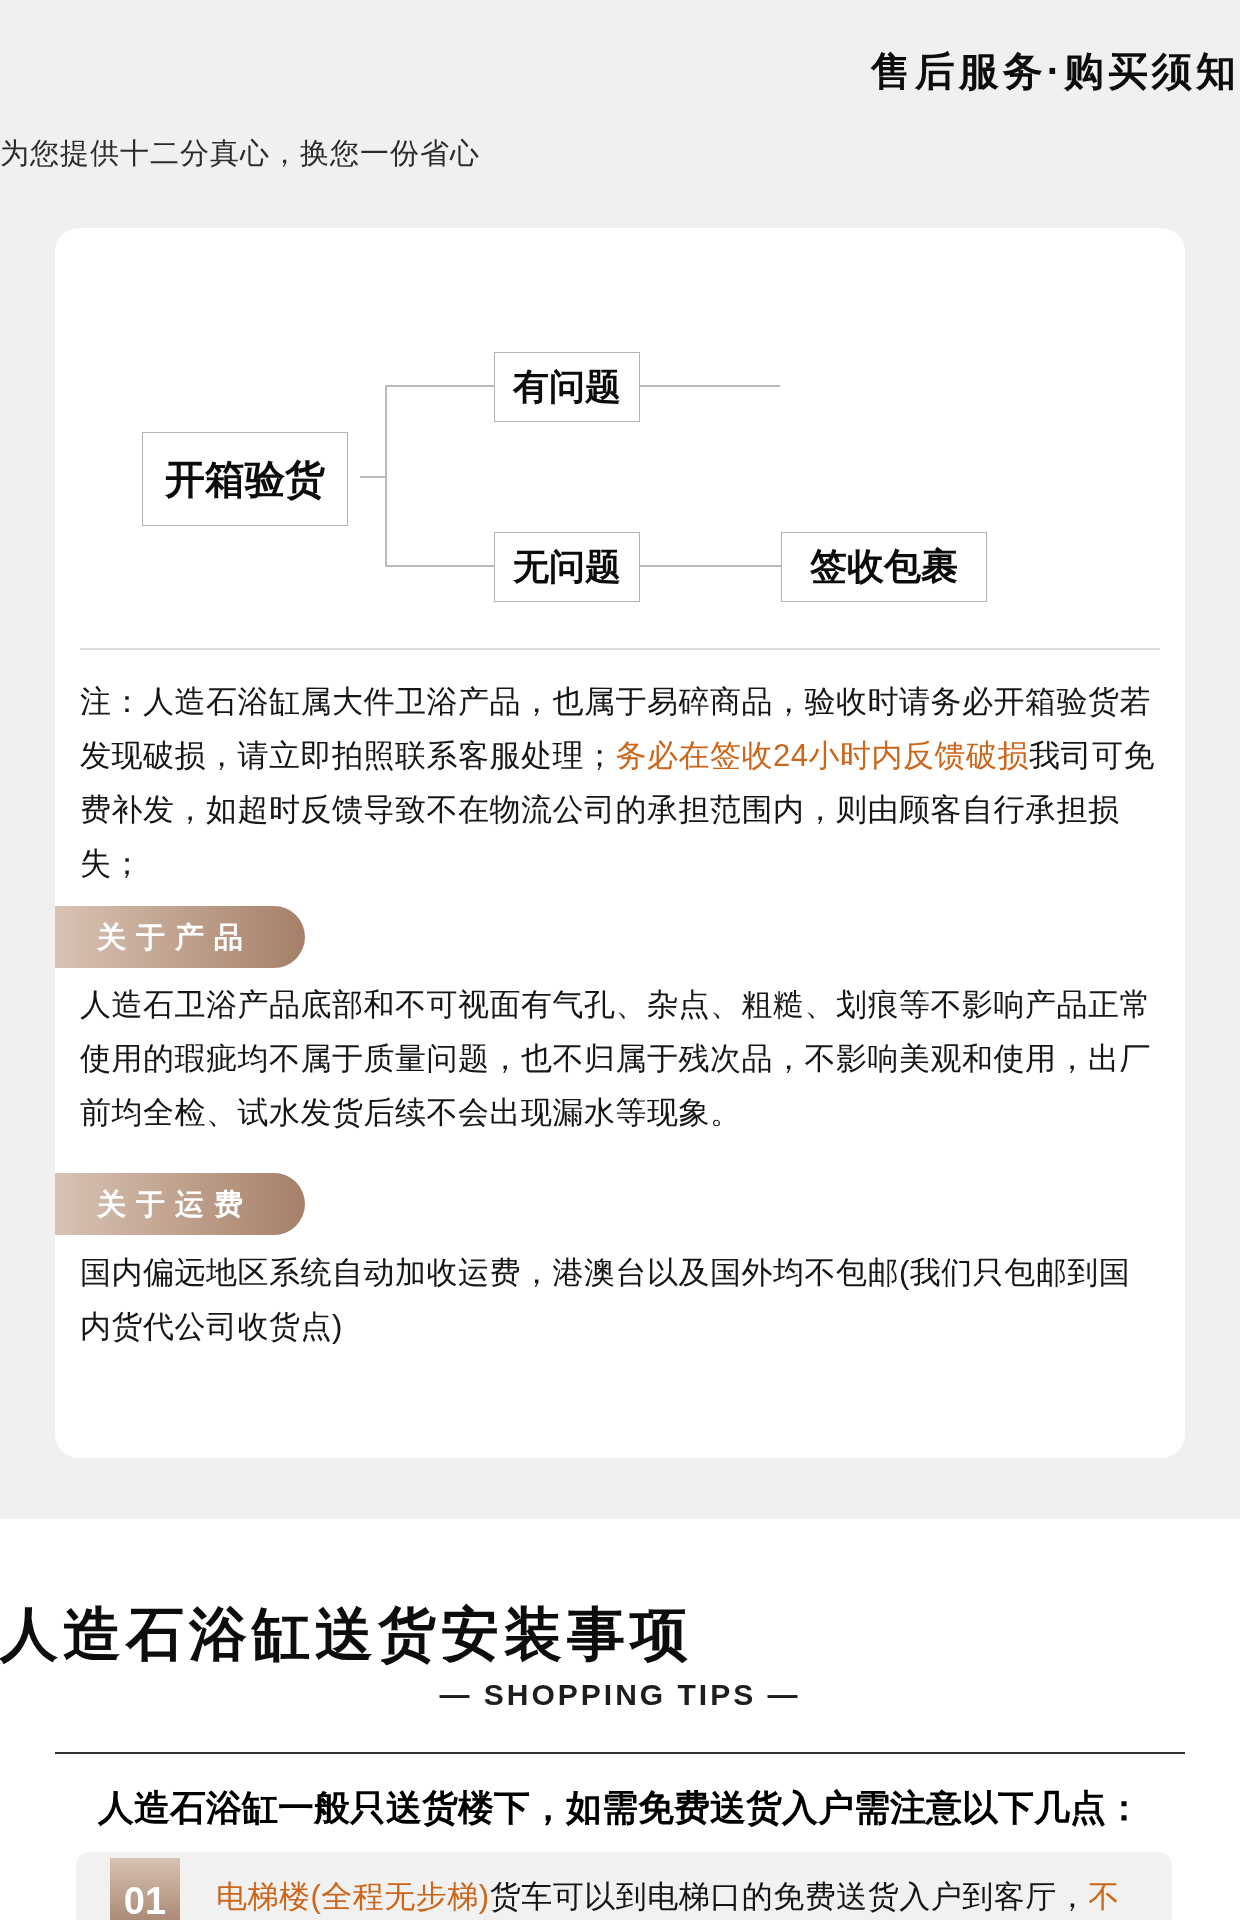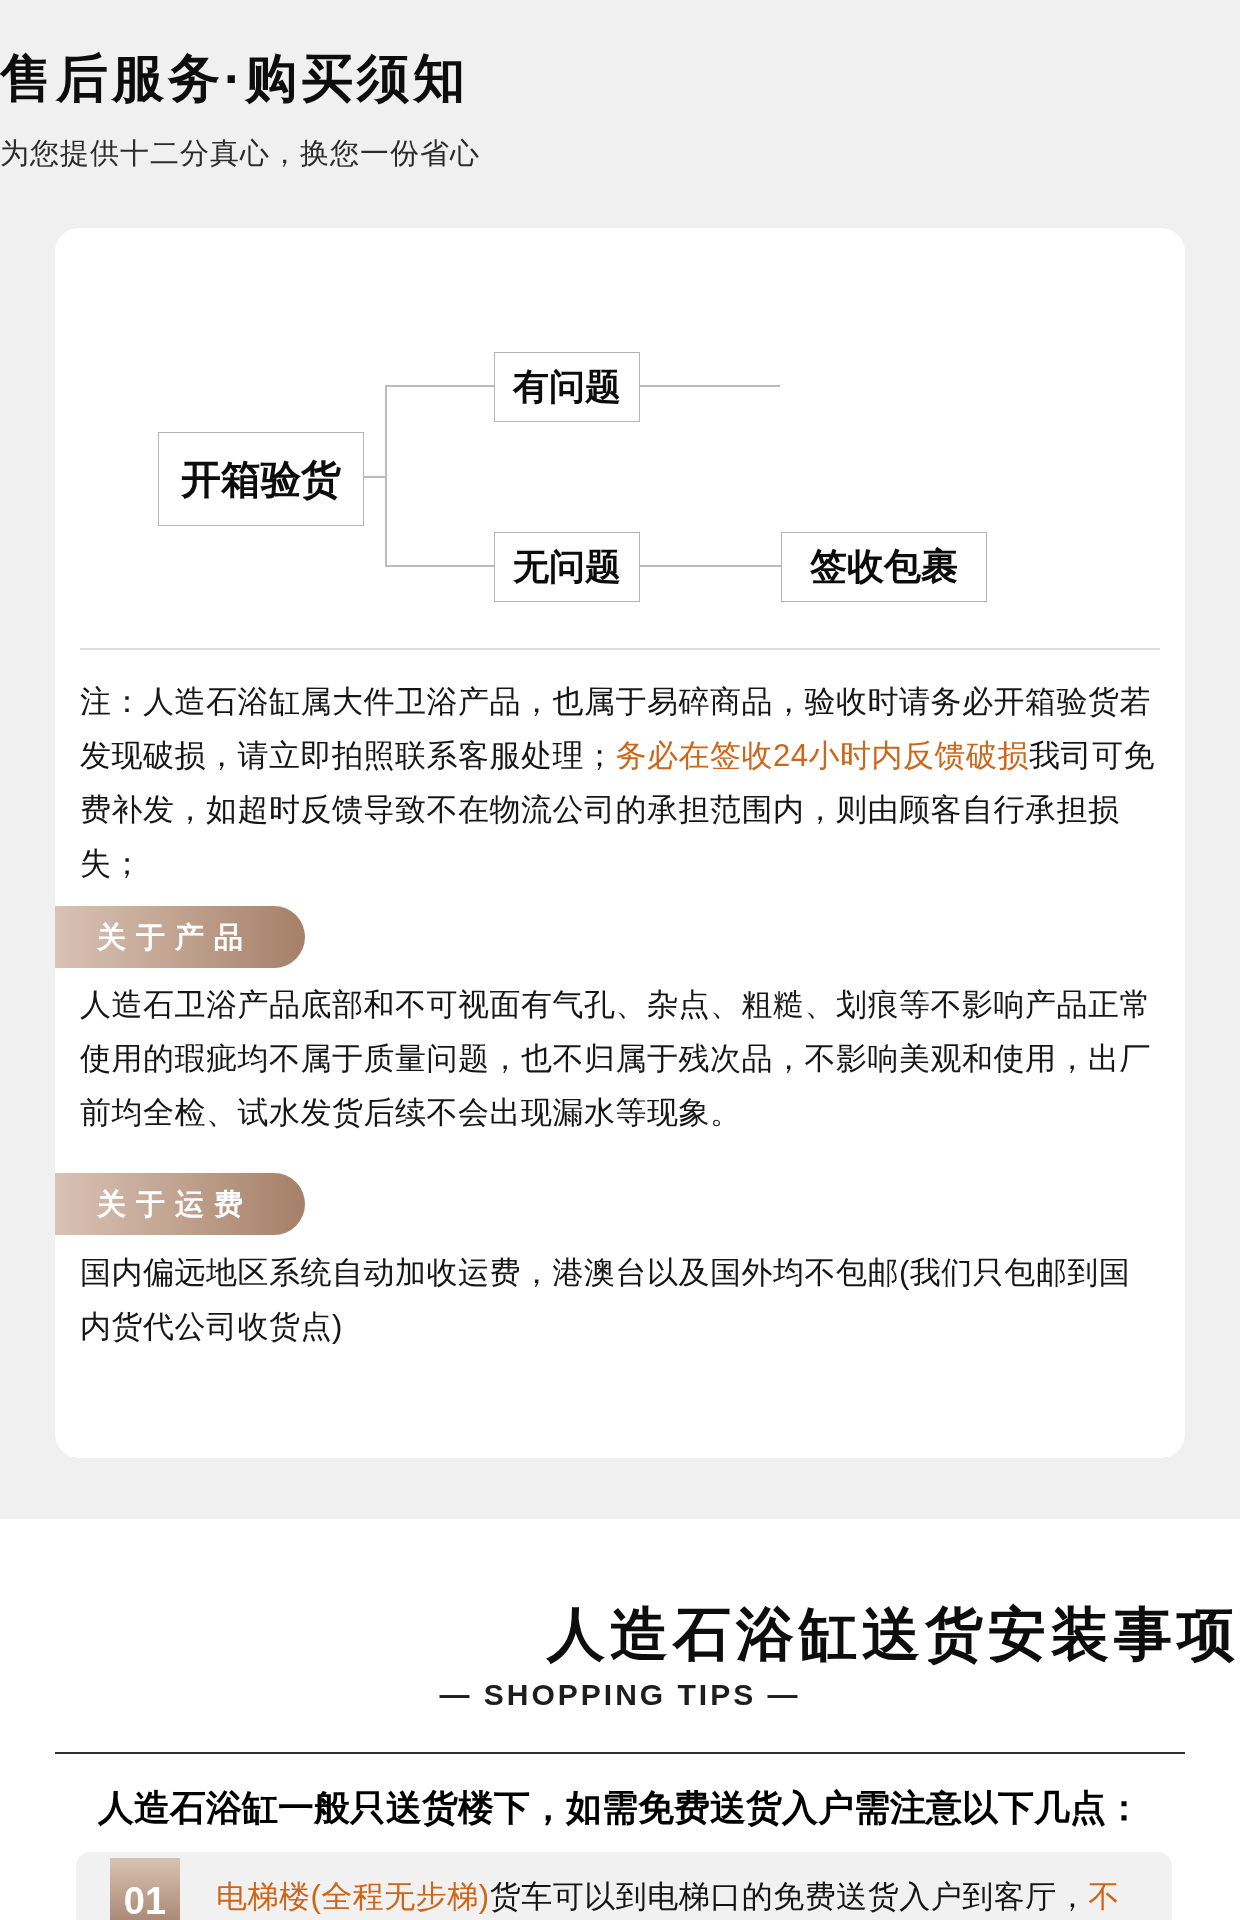--- a/index.html
+++ b/index.html
@@ -6,22 +6,22 @@
   body{
     width:1240px;height:1920px;position:relative;overflow:hidden;
     background:#ffffff;
     font-family:"Liberation Sans","DejaVu Sans",sans-serif;
     color:#111;
   }
   .abs{position:absolute;}
   
   .top-zone{left:0;top:0;width:1240px;height:1519px;background:#f0f0f0;}
   .page-title{
-    left:0;top:44px;width:1240px;text-align:left;
-    font-size:52px;font-weight:900;letter-spacing:4px;color:#0d0d0d;
+    left:0;top:44px;width:1240px;text-align:right;
+    font-size:40px;font-weight:900;letter-spacing:4px;color:#0d0d0d;
   }
   .page-subtitle{
     left:0;top:134px;width:1240px;text-align:left;
     font-size:29px;font-weight:500;letter-spacing:1px;color:#2b2b2b;
   }
   
   .card{
     left:55px;top:228px;width:1130px;height:1230px;
     background:#ffffff;border-radius:24px;
   }
@@ -45,21 +45,21 @@
   
   .para{
     left:25px;width:1080px;
     font-size:31px;line-height:54px;color:#161616;
     letter-spacing:0.5px;text-align:left;
   }
   .para .hl{color:var(--accent,#cc661a);}
   .divider{left:25px;width:1080px;height:2px;background:#dcdcdc;}
   
   .s2-title{
-    left:0;top:1596px;width:1240px;text-align:right;
+    left:0;top:1596px;width:1240px;text-align:left;
     font-size:58px;letter-spacing:5px;color:#0d0d0d;
   }
   .s2-title .heavy{font-weight:900;}
   .s2-title .norm{font-weight:700;}
   .s2-subtitle{
     left:0;top:1678px;width:1240px;text-align:center;
     font-size:30px;font-weight:700;letter-spacing:3px;color:#1e1e1e;
   }
   .s2-hr{left:55px;top:1752px;width:1130px;height:2px;background:#2f2f2f;}
   .s2-heading{
@@ -93,21 +93,21 @@
 <div class="abs card">
 
 
   <div class="abs line" style="left:305px;top:248px;width:26px;height:2px;"></div>
   <div class="abs line" style="left:330px;top:157px;width:2px;height:182px;"></div>
   <div class="abs line" style="left:330px;top:157px;width:109px;height:2px;"></div>
   <div class="abs line" style="left:330px;top:337px;width:109px;height:2px;"></div>
   <div class="abs line" style="left:583px;top:157px;width:142px;height:2px;"></div>
   <div class="abs line" style="left:583px;top:337px;width:143px;height:2px;"></div>
 
-  <div class="abs fbox" style="left:103px;top:204px;width:204px;height:92px;">
+  <div class="abs fbox" style="left:87px;top:204px;width:204px;height:92px;">
     <span class="t1" style="font-size:40px;">开箱验货</span>
   </div>
   <div class="abs fbox" style="left:439px;top:304px;width:144px;height:68px;">
     <span class="t1" style="font-size:36px;">无问题</span>
   </div>
   <div class="abs fbox" style="left:439px;top:124px;width:144px;height:68px;">
     <span class="t1" style="font-size:36px;">有问题</span>
   </div>
   <div class="abs fbox" style="left:726px;top:304px;width:204px;height:68px;">
     <span class="t1" style="font-size:37px;">签收包裹</span>

